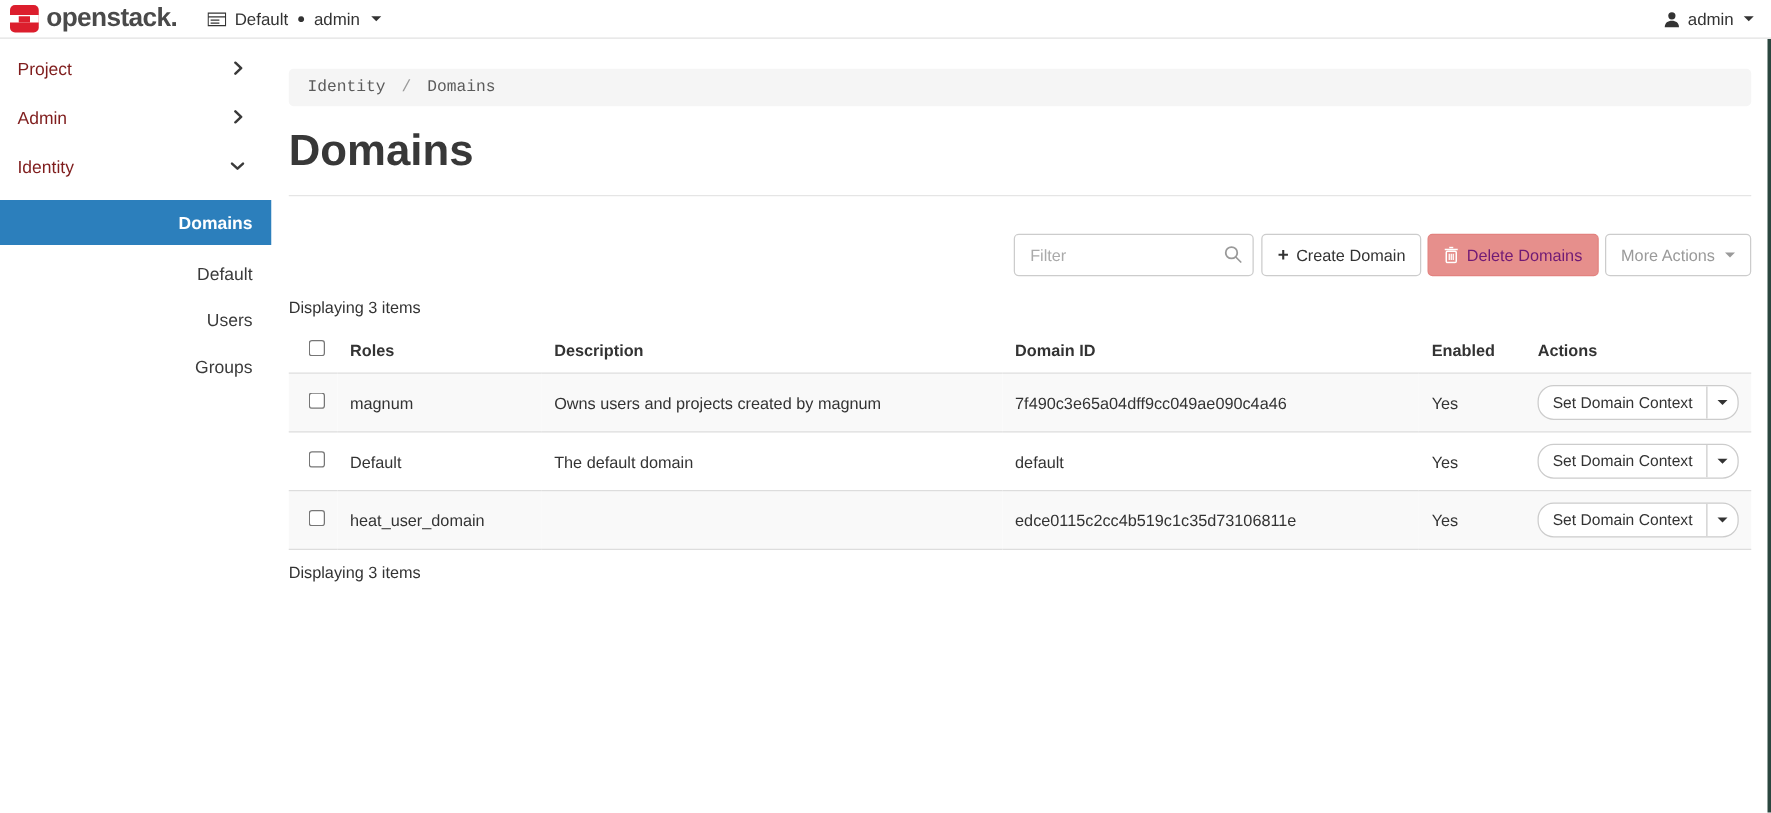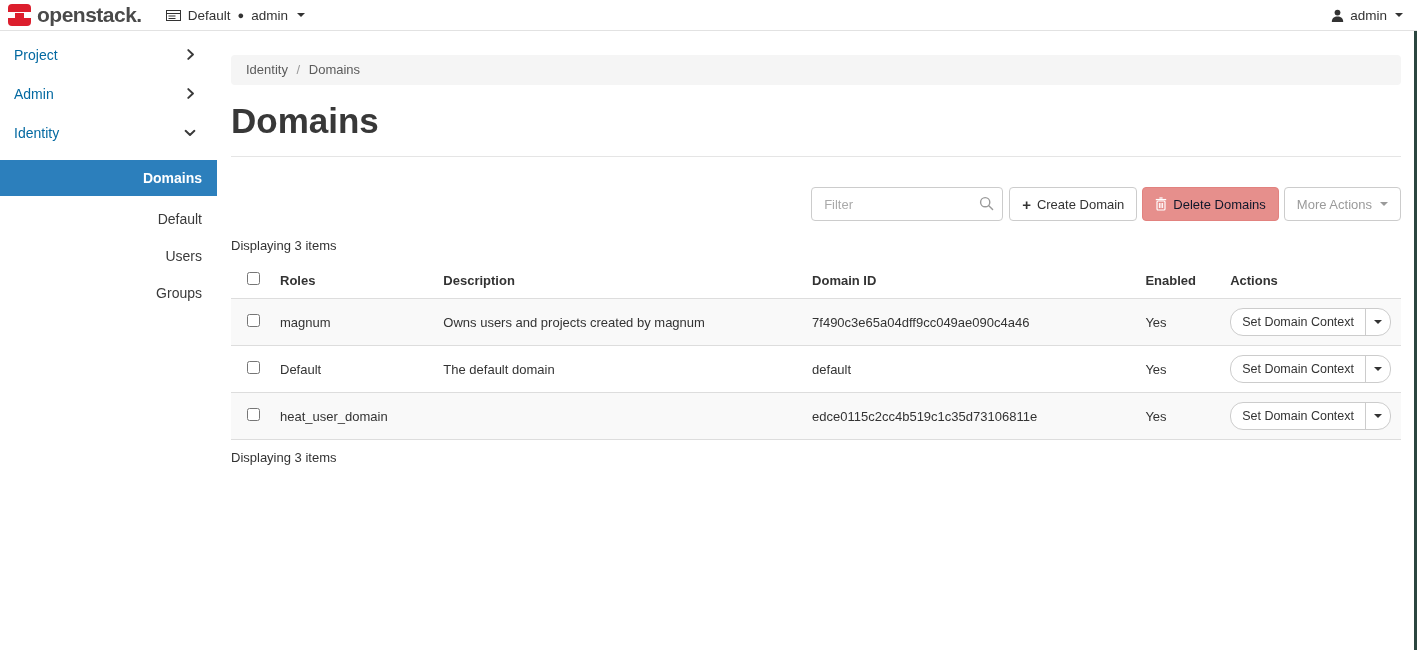--- a/index.html
+++ b/index.html
@@ -16,45 +16,45 @@
   .wordmark { font-size:21px; font-weight:bold; color:#4a4a4a; letter-spacing:-0.5px; }
   .ctx-switcher { display:flex; align-items:center; gap:7px; margin-left:24px; font-size:13.5px; color:#333; cursor:pointer; }
   .nav-right { margin-left:auto; display:flex; align-items:center; gap:6px; font-size:13.5px; cursor:pointer; }
   .caret { display:inline-block; width:0; height:0; border-left:4px solid transparent;
     border-right:4px solid transparent; border-top:4px solid #333; margin-left:2px; }
   .dot-sep { font-size:11px; color:#333; }
 
   
   .sidebar { position:absolute; top:31px; left:0; width:217px; padding-top:4px; }
   .side-top { height:39px; display:flex; align-items:center; justify-content:space-between;
-    padding:0 21px 0 14px; font-size:14px; color:#0369a1; cursor:pointer; }
+    padding:0 21px 0 14px; font-size:14px; color:#7f1d1d; cursor:pointer; }
   .side-sub { height:37px; line-height:37px; text-align:right; padding-right:15px;
     font-size:14px; color:#3a3a3a; cursor:pointer; }
   .side-sub.active { background:#2c7fbc; color:#fff; font-weight:bold; margin-top:8px; margin-bottom:5px; height:36px; line-height:36px; }
 
   
   .main { margin-left:217px; padding:0 16px 0 14px; }
   .breadcrumb { margin-top:24px; height:30px; line-height:30px; background:#f5f5f5;
-    border-radius:4px; padding:0 15px; font-size:13px; color:#5b5b5b; }
+    border-radius:4px; padding:0 15px; font-size:13px; color:#5b5b5b;font-family:Liberation Mono, monospace; }
   .breadcrumb .sep { color:#999; margin:0 5px; }
   .page-title { font-size:35px; font-weight:bold; color:#383838; margin:16px 0 15px; }
   .title-rule { border:none; border-top:1px solid #e5e5e5; margin-bottom:30px; }
 
   
   .toolbar { display:flex; justify-content:flex-end; gap:5px; margin-bottom:17px; }
   .filter-wrap { position:relative; margin-right:1px; }
   .filter-input { width:192px; height:34px; border:1px solid #ccc; border-radius:4px;
     padding:0 30px 0 12px; font-size:13px; color:#333; font-family:"Liberation Sans",sans-serif; outline:none; }
   .filter-input::placeholder { color:#aaa; }
   .search-ico { position:absolute; right:9px; top:9px; }
   .btn { height:34px; border-radius:4px; font-size:13px; display:inline-flex; align-items:center;
     gap:6px; padding:0 12px; cursor:pointer; border:1px solid #ccc; background:#fff; color:#333;
     font-family:"Liberation Sans",sans-serif; }
   .btn .plus { font-weight:bold; font-size:15px; }
-  .btn-danger { background:#e68f8c; border-color:#e2827f; color:#0f172a; }
+  .btn-danger { background:#e68f8c; border-color:#e2827f; color:#701a75; }
   .btn-muted { color:#9a9a9a; }
   .btn-muted .caret { border-top-color:#9a9a9a; }
 
   
   .count-line { font-size:13px; color:#333; margin-bottom:11px; }
   table { width:100%; border-collapse:collapse; font-size:13px; color:#333; }
   th { text-align:left; font-weight:bold; padding:8px 10px 10px; border-bottom:1px solid #ddd; }
   td { padding:8px 10px; border-top:1px solid #ddd; height:47px; }
   tbody tr:nth-child(odd) { background:#f9f9f9; }
   tbody tr:last-child { border-bottom:1px solid #ddd; }

